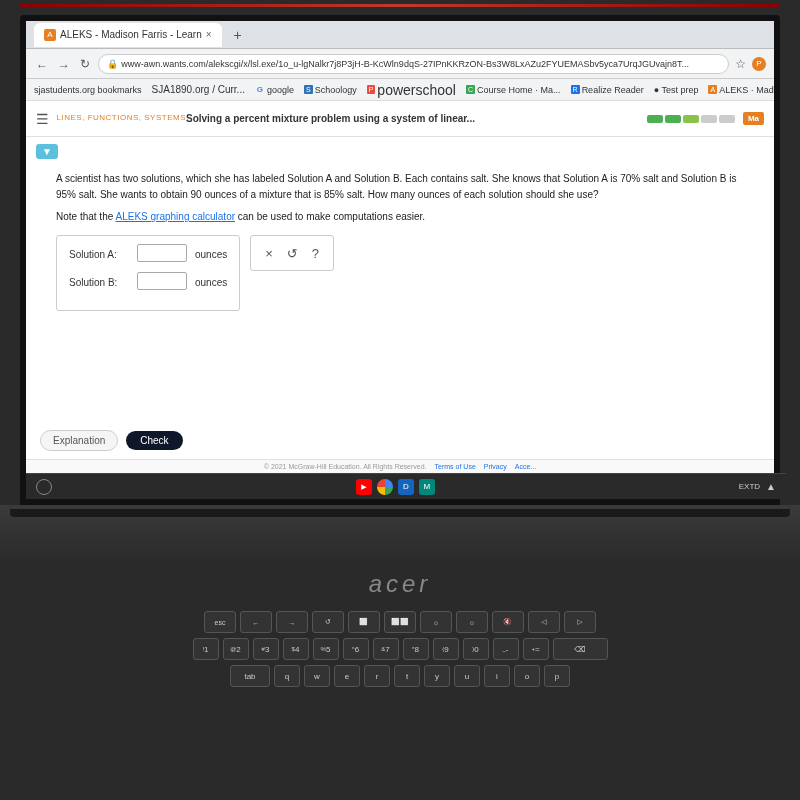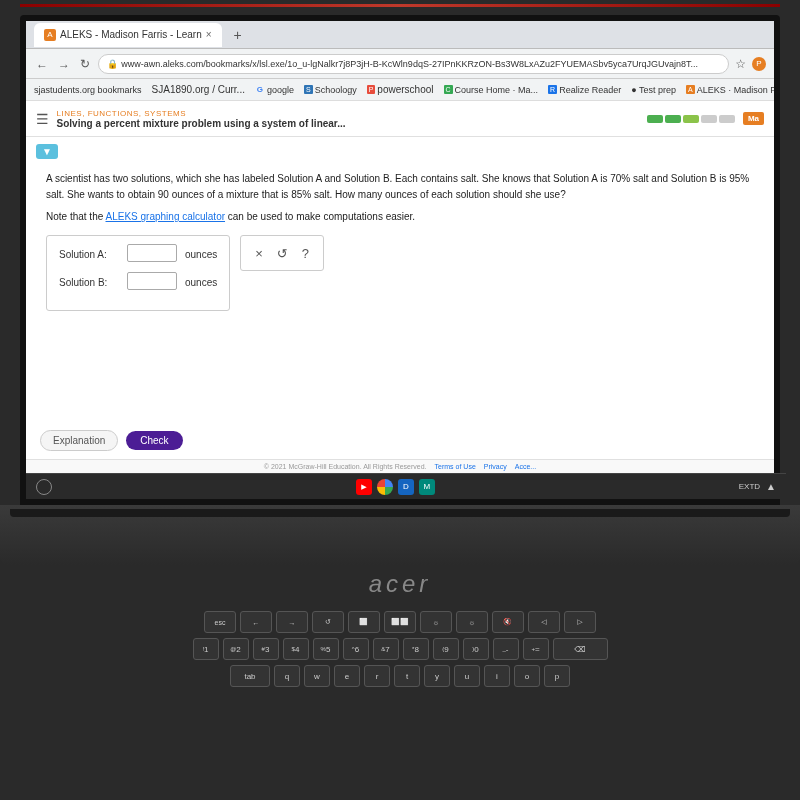--- a/index.html
+++ b/index.html
@@ -240,21 +240,21 @@
       color: white;
       border: none;
       border-radius: 3px;
       padding: 2px 6px;
       font-size: 10px;
       cursor: pointer;
     }
 
     
     .problem-area {
-      padding: 8px 20px;
+      padding: 8px 30px;
       font-size: 10px;
       color: #222;
       line-height: 1.5;
       flex: 1;
     }
 
     .problem-text {
       font-size: 10px;
       color: #222;
       line-height: 1.6;
@@ -349,21 +349,21 @@
       background: #f5f5f5;
       color: #555;
       font-size: 10px;
       padding: 4px 12px;
       cursor: pointer;
     }
 
     .btn-check {
       border: none;
       border-radius: 12px;
-      background: #4c1d95;
+      background: #0f172a;
       color: #fff;
       font-size: 10px;
       padding: 4px 14px;
       cursor: pointer;
     }
 
     
     .aleks-footer {
       background: #f9f9f9;
       border-top: 1px solid #e0e0e0;
@@ -522,21 +522,21 @@
         </div>
         <div class="tab-new">+</div>
       </div>
 
       <div class="browser-addressbar">
         <span class="nav-btn">←</span>
         <span class="nav-btn">→</span>
         <span class="nav-btn">↻</span>
         <div class="address-field">
           <span class="lock-icon">🔒</span>
-          <span>www-awn.aleks.com/bookmarks/x/lsl.exe/1o_u-lgNalkr7j8P3jH-B-KcWln9dqS-27IPnKKRzON-Bs3W8LxAZu2FYUEMASbv5yca7UrqJGUvajn8T...</span>
+          <span>www-awn.wants.com/alekscgi/x/lsl.exe/1o_u-lgNalkr7j8P3jH-B-KcWln9dqS-27IPnKKRzON-Bs3W8LxAZu2FYUEMASbv5yca7UrqJGUvajn8T...</span>
         </div>
         <span class="star-icon">☆</span>
         <div style="width:14px;height:14px;background:#e67e22;border-radius:50%;display:flex;align-items:center;justify-content:center;">
           <span style="font-size:8px;color:white;">P</span>
         </div>
       </div>
 
       <div class="bookmarks-bar">
         <div class="bookmark-item">
           <span style="font-size:9px;">sjastudents.org bookmarks</span>
@@ -547,21 +547,21 @@
         <div class="bookmark-item">
           <span style="width:10px;height:10px;display:inline-flex;align-items:center;justify-content:center;font-size:8px;font-weight:bold;color:#4285f4;">G</span>
           <span style="font-size:9px;">google</span>
         </div>
         <div class="bookmark-item">
           <span style="background:#2e74b5;color:white;font-size:7px;padding:1px 2px;border-radius:1px;">S</span>
           <span style="font-size:9px;">Schoology</span>
         </div>
         <div class="bookmark-item">
           <span style="background:#e74c3c;color:white;font-size:7px;padding:1px 2px;border-radius:1px;">P</span>
-          <span style="font-size:10px;">powerschool</span>
+          <span style="font-size:14px;">powerschool</span>
         </div>
         <div class="bookmark-item">
           <span style="background:#34a853;color:white;font-size:7px;padding:1px 2px;border-radius:1px;">C</span>
           <span style="font-size:9px;">Course Home · Ma...</span>
         </div>
         <div class="bookmark-item">
           <span style="background:#1a73e8;color:white;font-size:7px;padding:1px 2px;border-radius:1px;">R</span>
           <span style="font-size:9px;">Realize Reader</span>
         </div>
         <div class="bookmark-item">
@@ -570,21 +570,21 @@
         <div class="bookmark-item">
           <span style="background:#e67e22;color:white;font-size:7px;padding:1px 2px;border-radius:1px;">A</span>
           <span style="font-size:9px;">ALEKS · Madison F...</span>
         </div>
       </div>
 
       <div class="aleks-content">
 
         <div class="aleks-topbar">
           <span class="hamburger">☰</span>
-          <div style="display:flex;flex-direction:column;">
+          <div style="display:flex;flex-direction:row;">
             <span class="aleks-breadcrumb">LINES, FUNCTIONS, SYSTEMS</span>
             <span class="aleks-title">Solving a percent mixture problem using a system of linear...</span>
           </div>
 
           <div class="progress-bar-container">
             <div class="progress-bar">
               <div class="progress-seg seg-green"></div>
               <div class="progress-seg seg-green"></div>
               <div class="progress-seg seg-green-light"></div>
               <div class="progress-seg seg-gray"></div>

